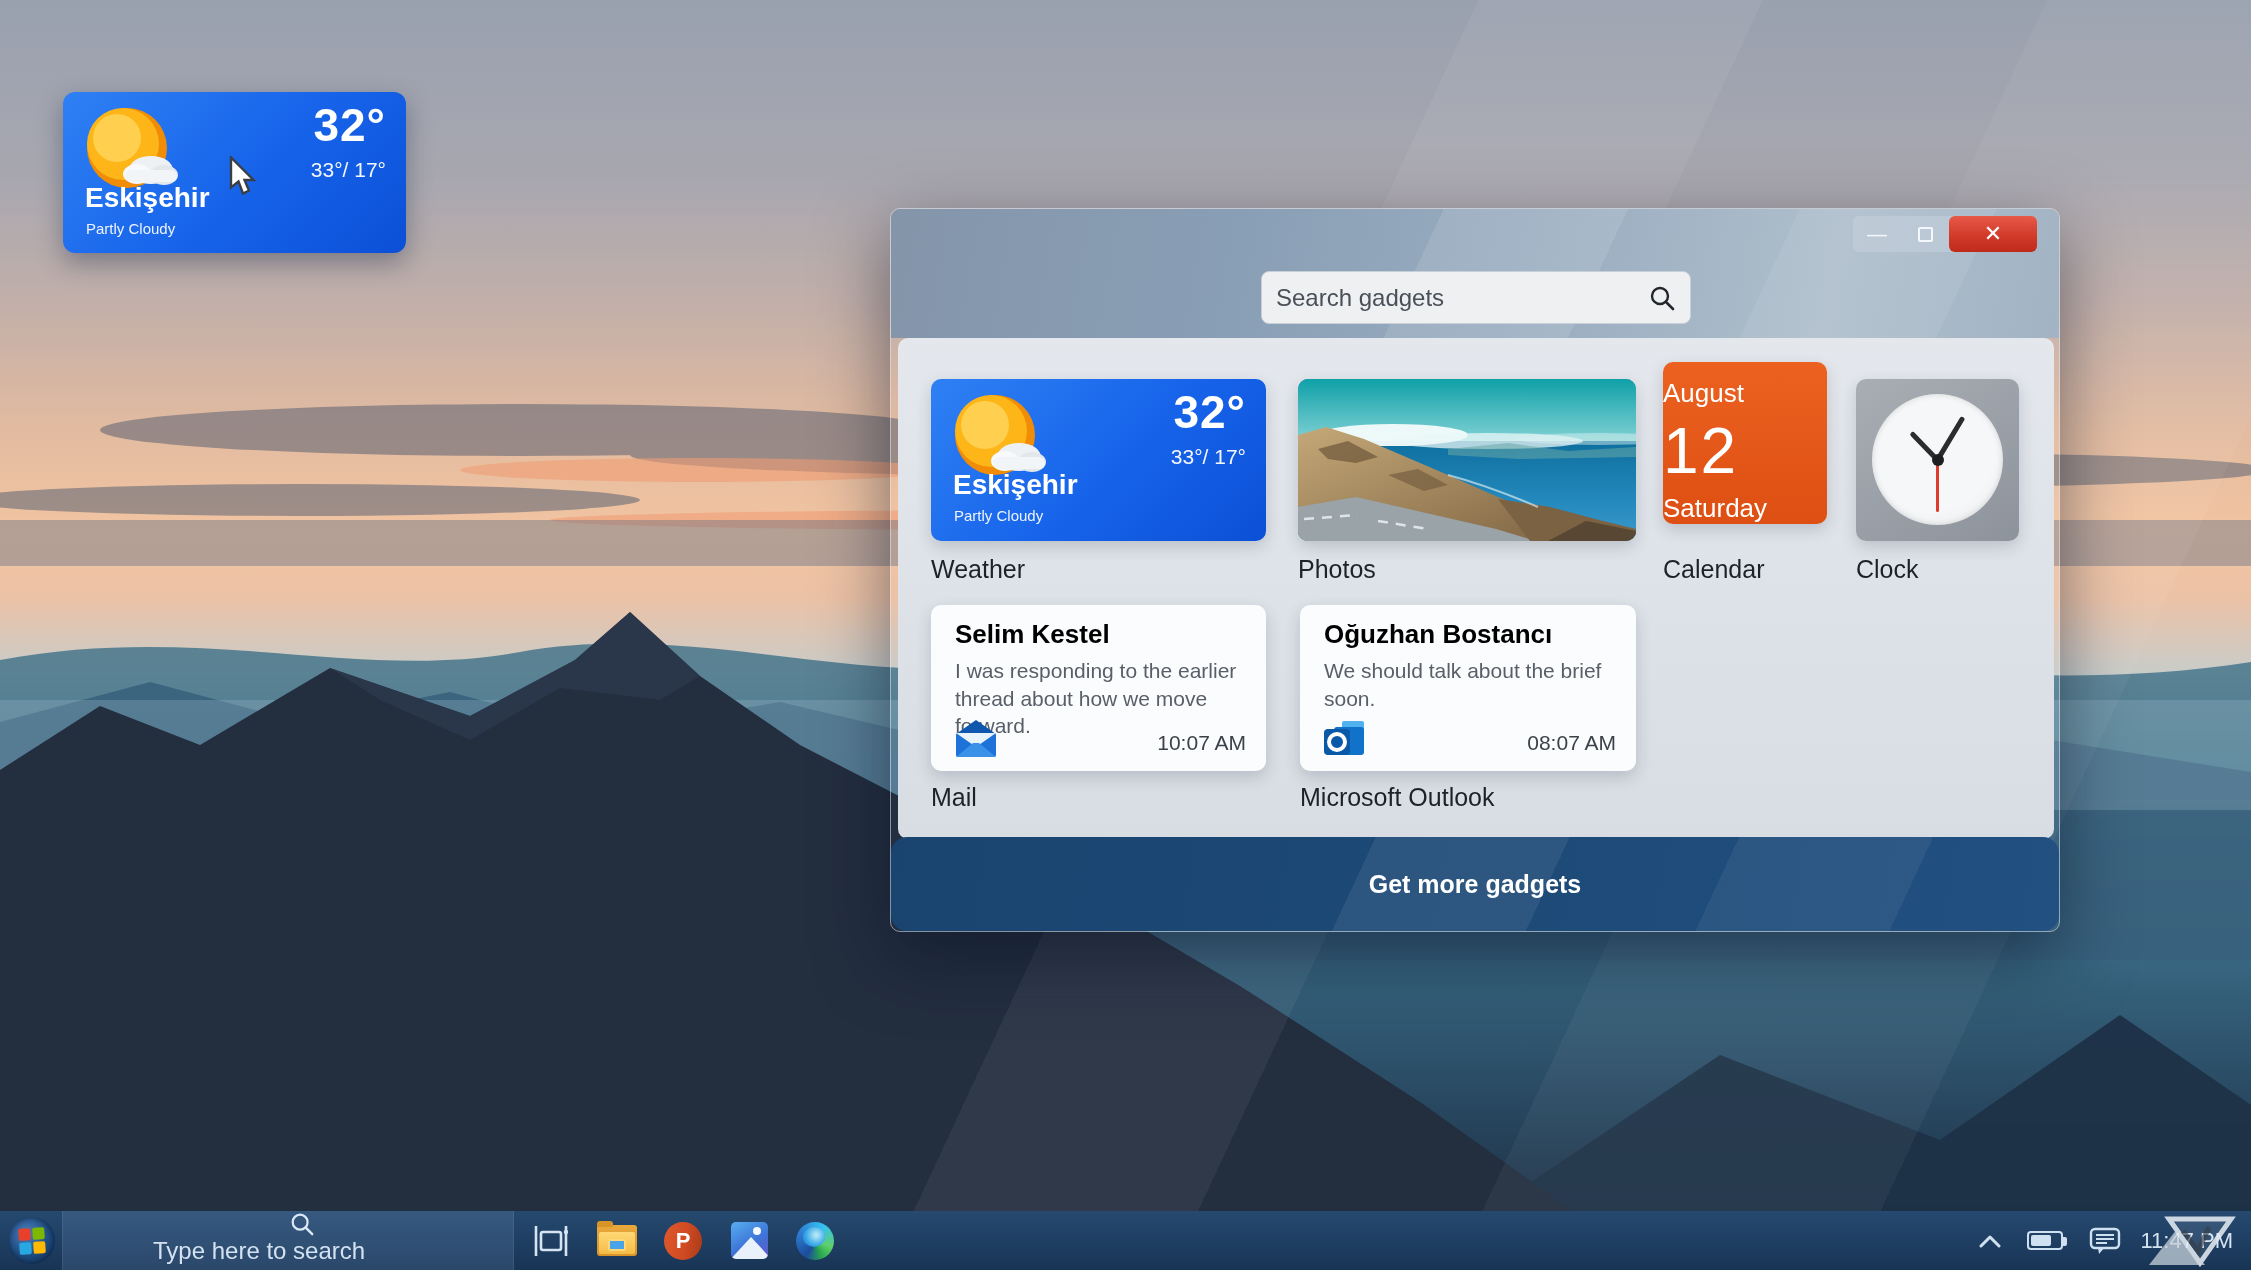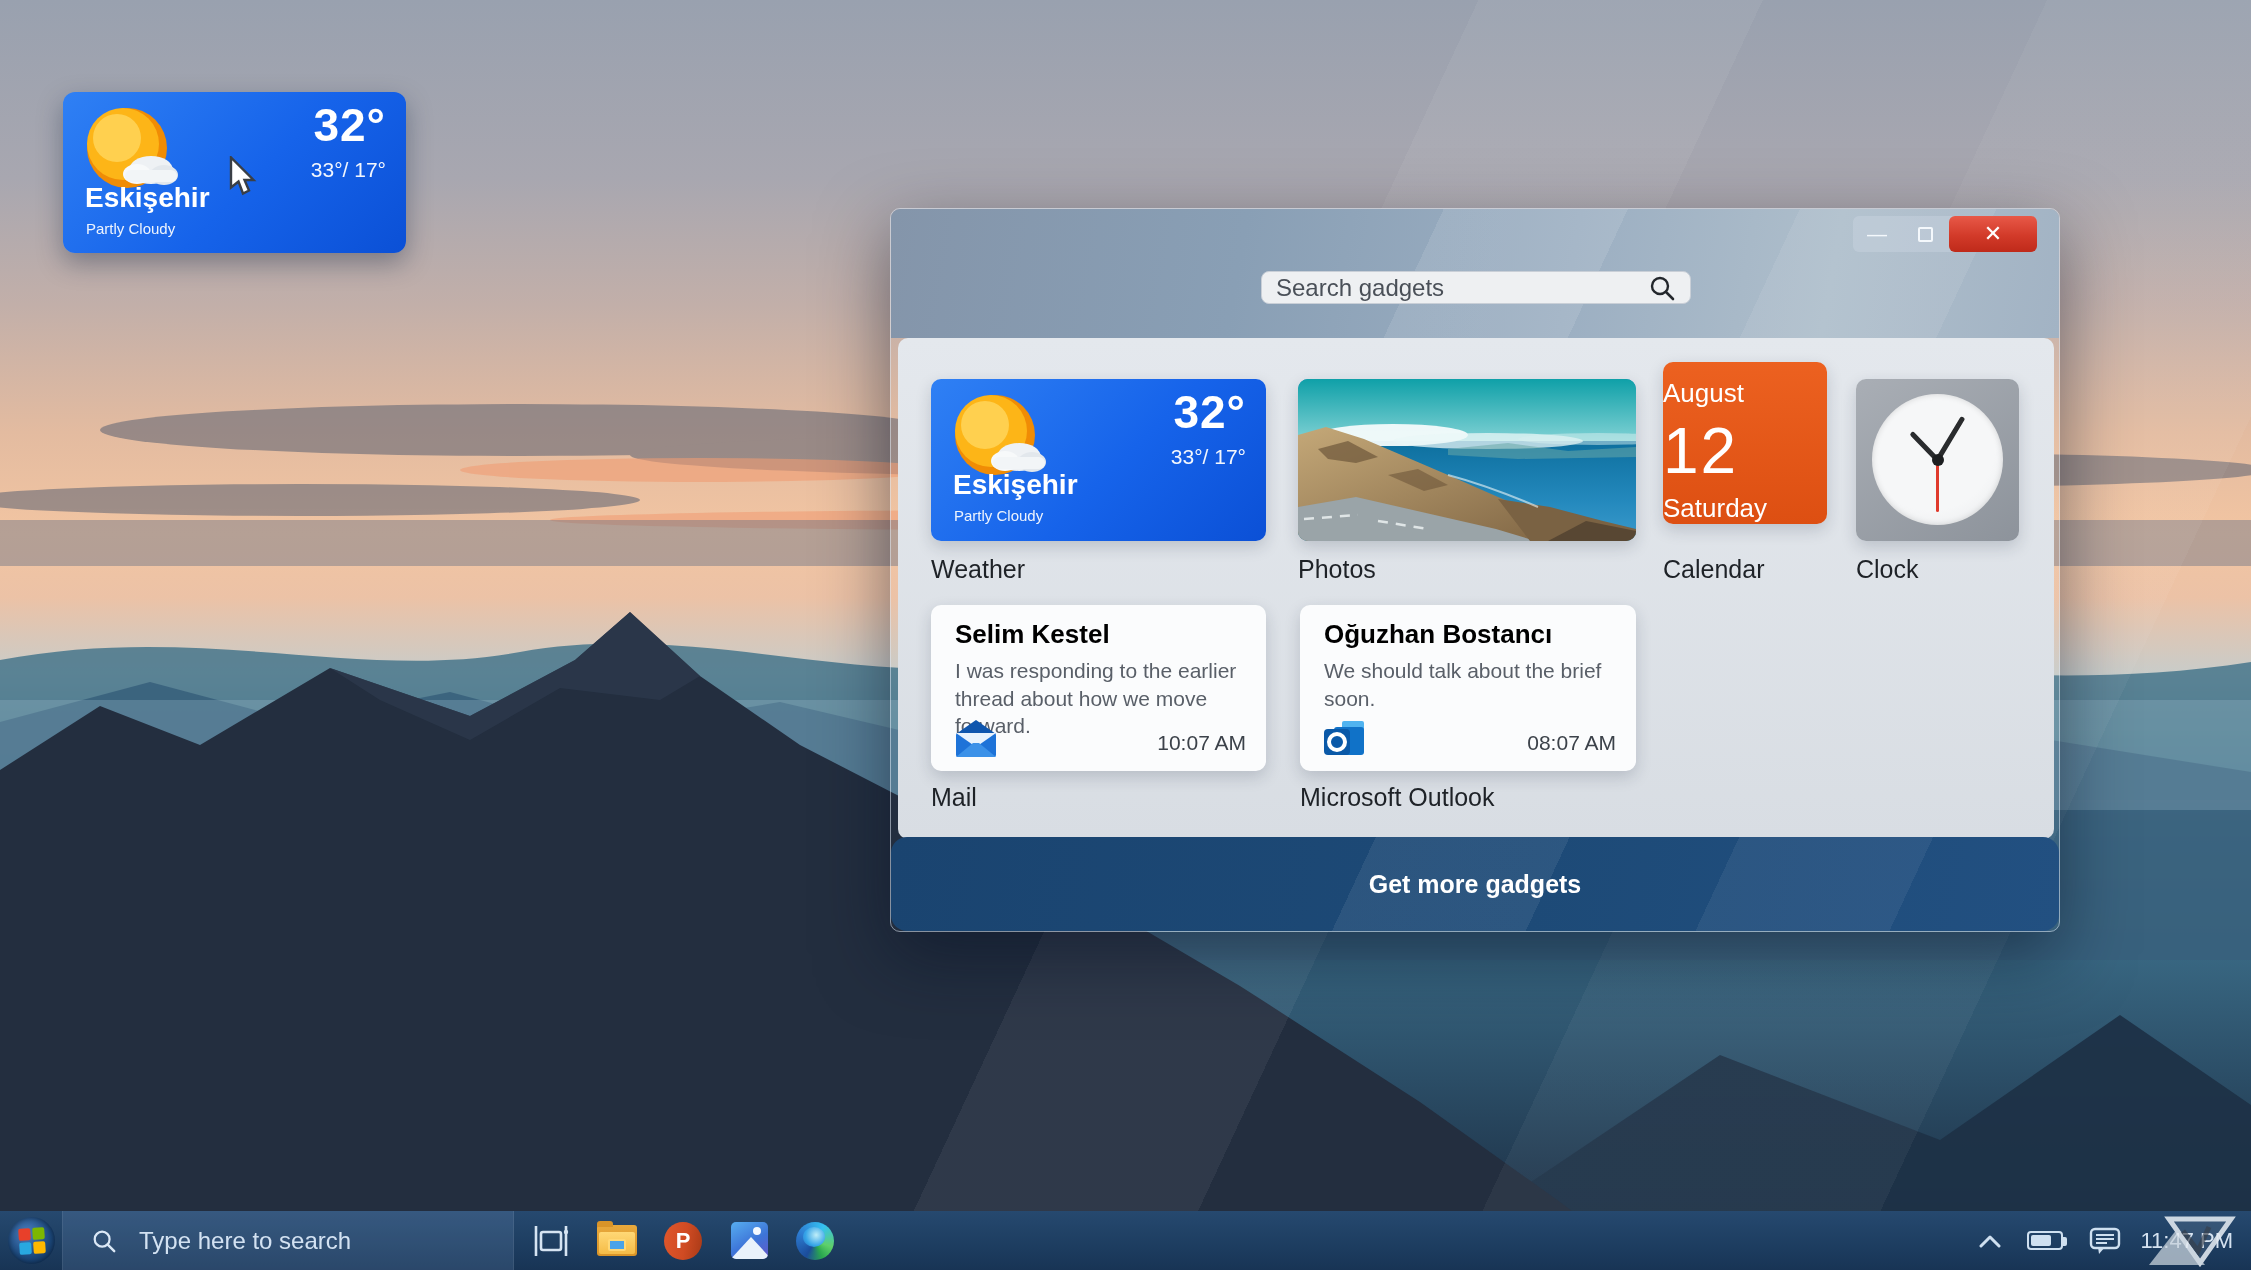--- a/index.html
+++ b/index.html
@@ -32,21 +32,21 @@
   .gw-header::after { content:""; position:absolute; inset:0;
     background:linear-gradient(115deg, transparent 45%, rgba(255,255,255,0.10) 45% 60%, transparent 60% 74%, rgba(255,255,255,0.08) 74% 90%, transparent 90%); }
   .win-controls { position:absolute; top:7px; right:22px; height:36px; display:flex; z-index:5;
     background:rgba(205,216,228,0.40); border-radius:6px; }
   .win-btn { width:48px; height:36px; display:flex; align-items:center; justify-content:center;
     color:#f4f8fc; font-size:20px; cursor:default; }
   .win-btn .box { width:15px; height:15px; border:2px solid #f4f8fc; border-radius:2px; }
   .win-close { width:88px; height:36px; border-radius:6px;
     background:linear-gradient(180deg,#e85948 0%,#d23a29 55%,#bf2a1a 100%);
     display:flex; align-items:center; justify-content:center; color:#fff; font-size:22px; }
-  .gw-search { position:absolute; left:370px; top:62px; width:430px; height:33px; z-index:5;
+  .gw-search { position:absolute; left:370px; top:62px; width:430px; height:53px; z-index:5;
     background:#eef0f2; border:1px solid #c9cfd7; border-radius:8px; display:flex; align-items:center; padding:0 14px; }
   .gw-search input { flex:1; border:none; outline:none; background:transparent;
     font-family:"Liberation Sans",sans-serif; font-size:24px; color:#3f454c; }
   .gw-search input::placeholder { color:#4a5058; opacity:1; }
 
   .gw-panel { position:absolute; left:7px; top:129px; width:1156px; height:501px;
     border-radius:10px; background:linear-gradient(180deg,#e4e8ed 0%,#d8dde3 100%); }
   .tile { position:absolute; border-radius:10px; overflow:hidden; box-shadow:0 6px 16px rgba(30,40,60,0.18); }
   .tile-label { position:absolute; font-size:25px; color:#1e2227; text-align:left; }
 
@@ -94,21 +94,21 @@
   .taskbar { position:absolute; left:0; bottom:0; width:100%; height:59px;
     background:linear-gradient(180deg,#26496f 0%,#1d3d60 60%,#183455 100%); display:flex; align-items:center; z-index:20; }
   .start-btn { position:absolute; left:8px; top:6px; width:47px; height:47px; border-radius:50%;
     background:radial-gradient(circle at 40% 35%, #4a7fc0 0%, #1d4a7e 55%, #0e2c52 100%);
     box-shadow:inset 0 0 6px rgba(0,0,0,0.5); display:flex; align-items:center; justify-content:center; }
   .win-flag { width:26px; height:26px; display:grid; grid-template-columns:12px 12px; grid-template-rows:12px 12px; gap:2px; transform:rotate(-4deg); }
   .win-flag span { border-radius:2px; }
   .wf-r { background:#e8402a; } .wf-g { background:#7db700; } .wf-b { background:#28a8e0; } .wf-y { background:#ffb900; }
   .tb-search { position:absolute; left:62px; top:0; width:452px; height:59px;
     background:rgba(140,175,215,0.16); border-left:1px solid rgba(255,255,255,0.08); border-right:1px solid rgba(255,255,255,0.08);
-    display:flex; align-items:center; padding-left:28px; }
+    display:flex; align-items:center; padding-left:28px;flex-direction:column; }
   .tb-search input { border:none; outline:none; background:transparent; margin-left:22px; width:320px;
     font-family:"Liberation Sans",sans-serif; font-size:24px; color:#dbe8f6; }
   .tb-search input::placeholder { color:#d3e2f2; opacity:1; }
   .tb-icons { position:absolute; left:530px; top:0; height:59px; display:flex; align-items:center; gap:24px; }
   .tb-icon { width:42px; height:42px; display:flex; align-items:center; justify-content:center; }
   .ppt-circle { width:38px; height:38px; border-radius:50%;
     background:linear-gradient(100deg,#e0572b 0%,#d04b23 55%,#a83a17 100%);
     color:#fff; font-size:22px; font-weight:700; display:flex; align-items:center; justify-content:center; }
   .photos-sq { width:37px; height:37px; border-radius:5px; position:relative; overflow:hidden;
     background:linear-gradient(150deg,#57aef0 0%,#3d74d8 55%,#6456c8 100%); }

